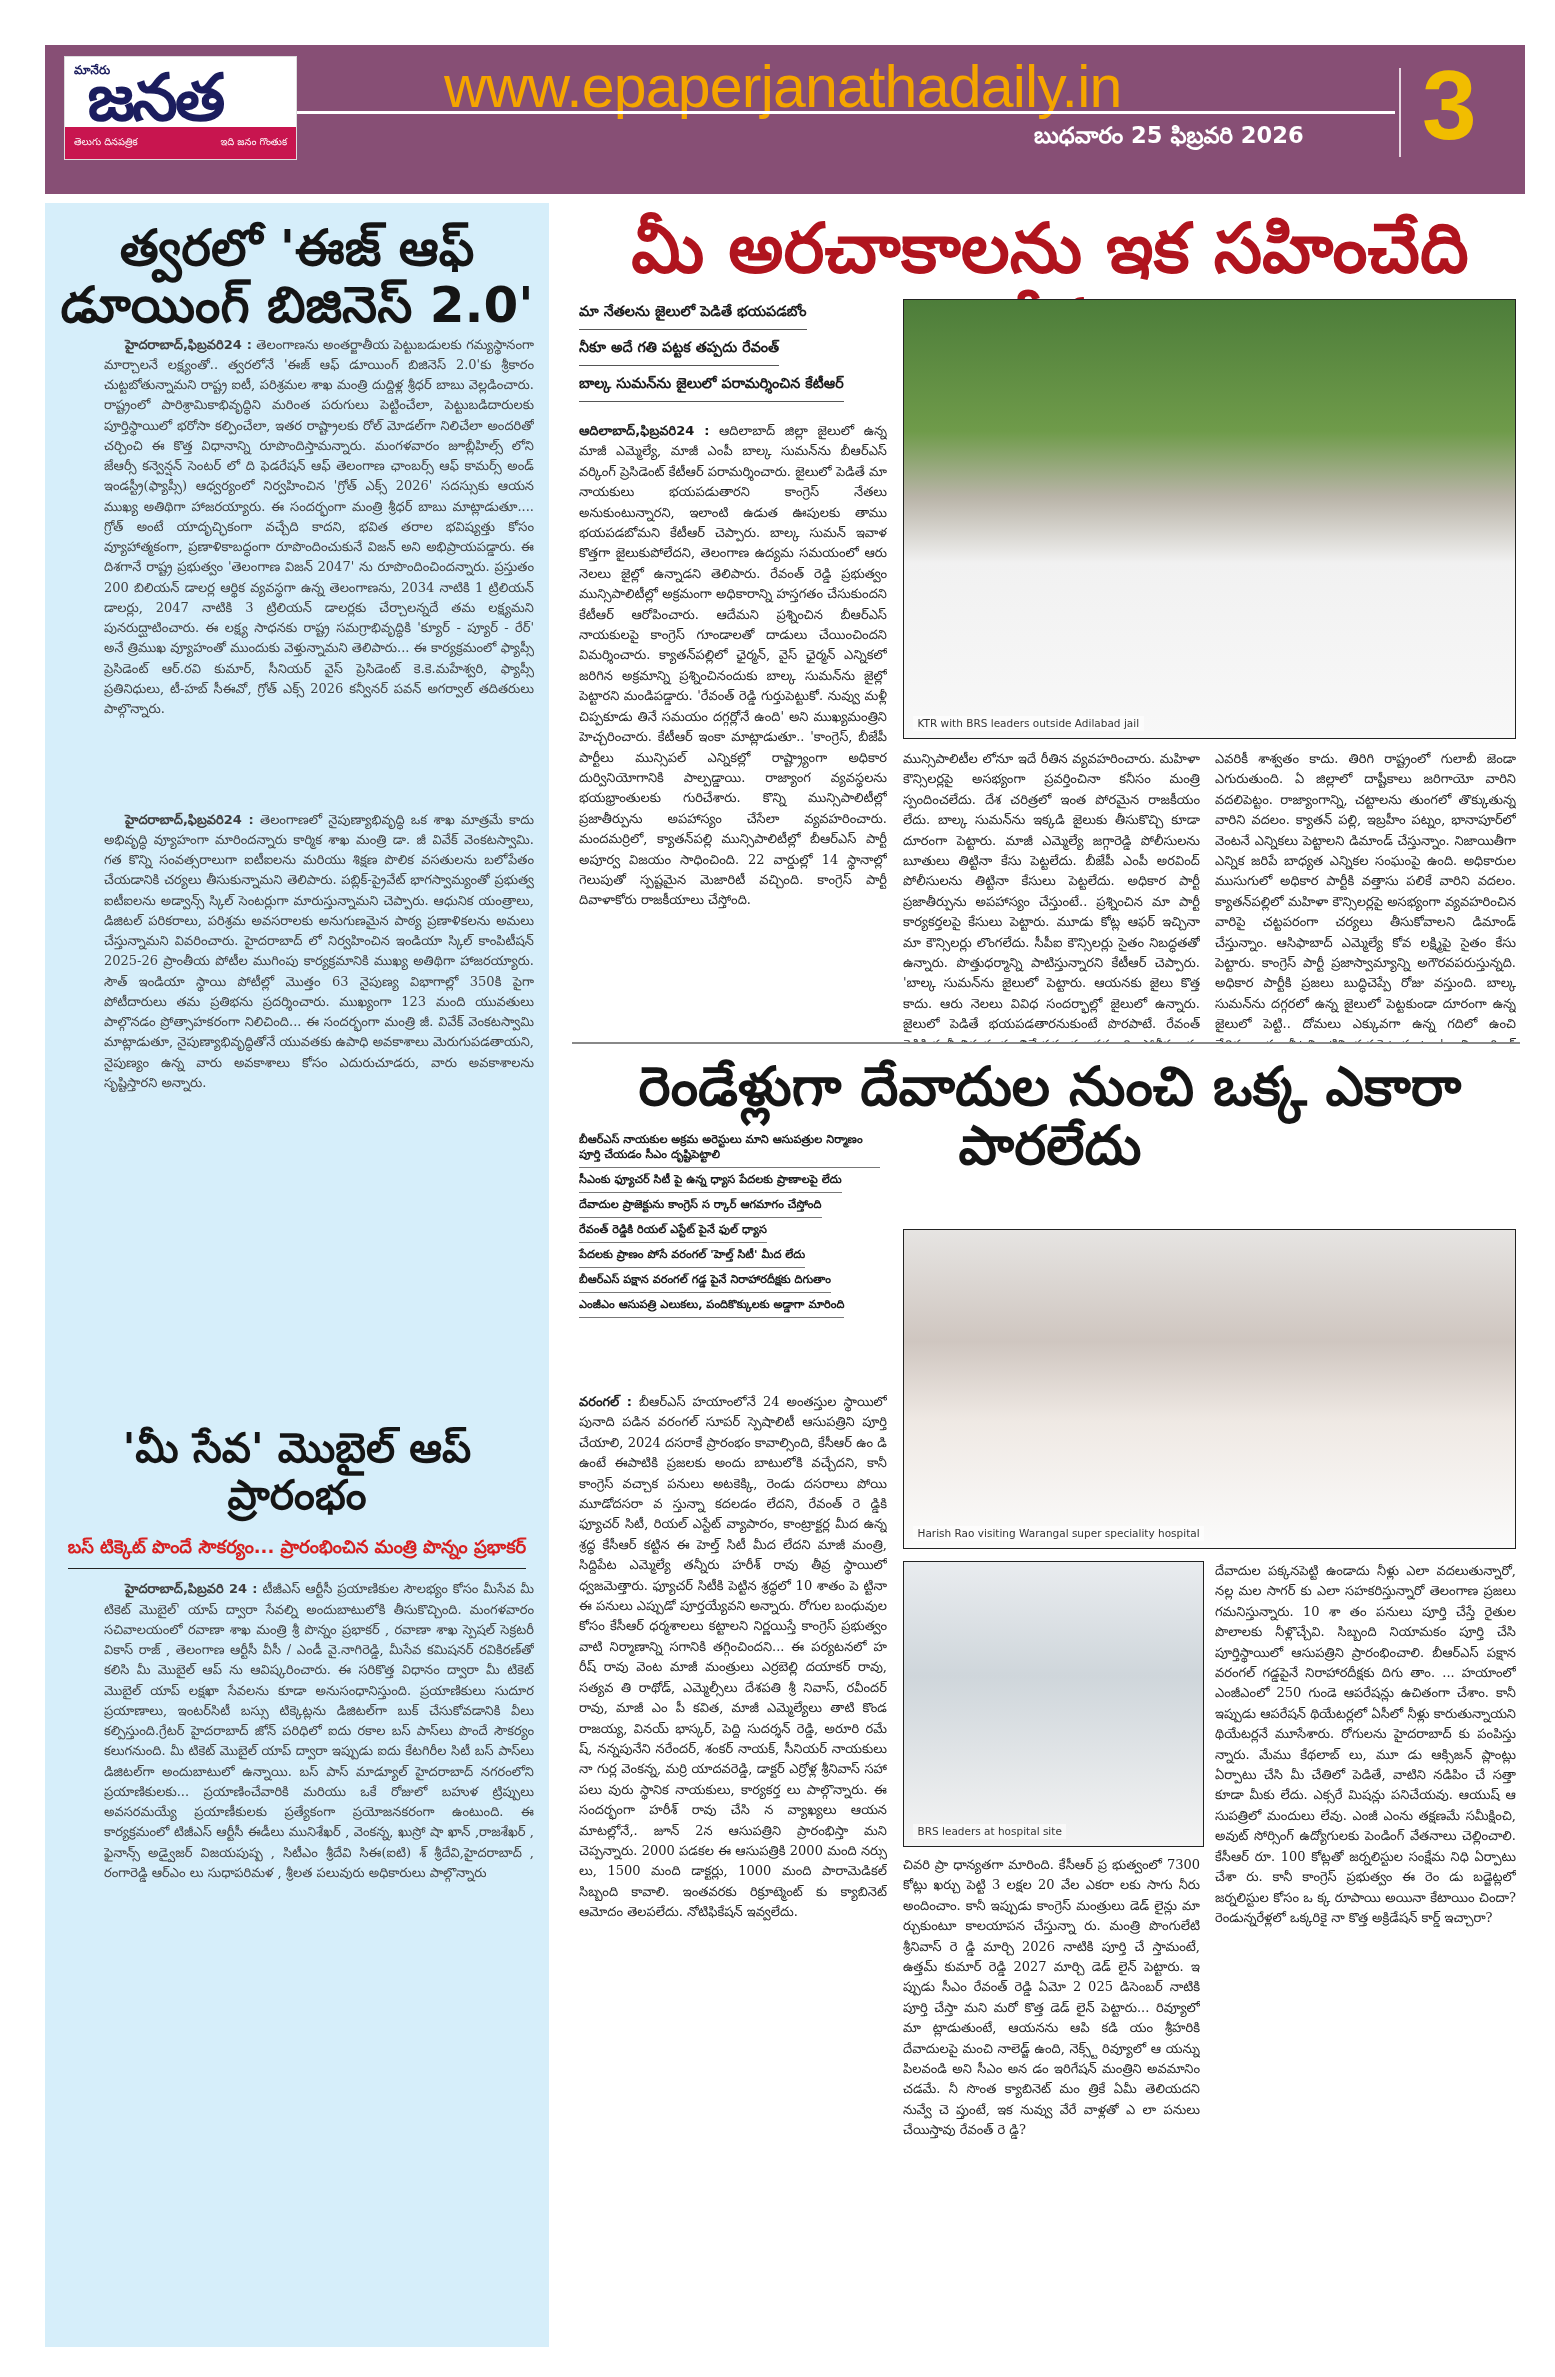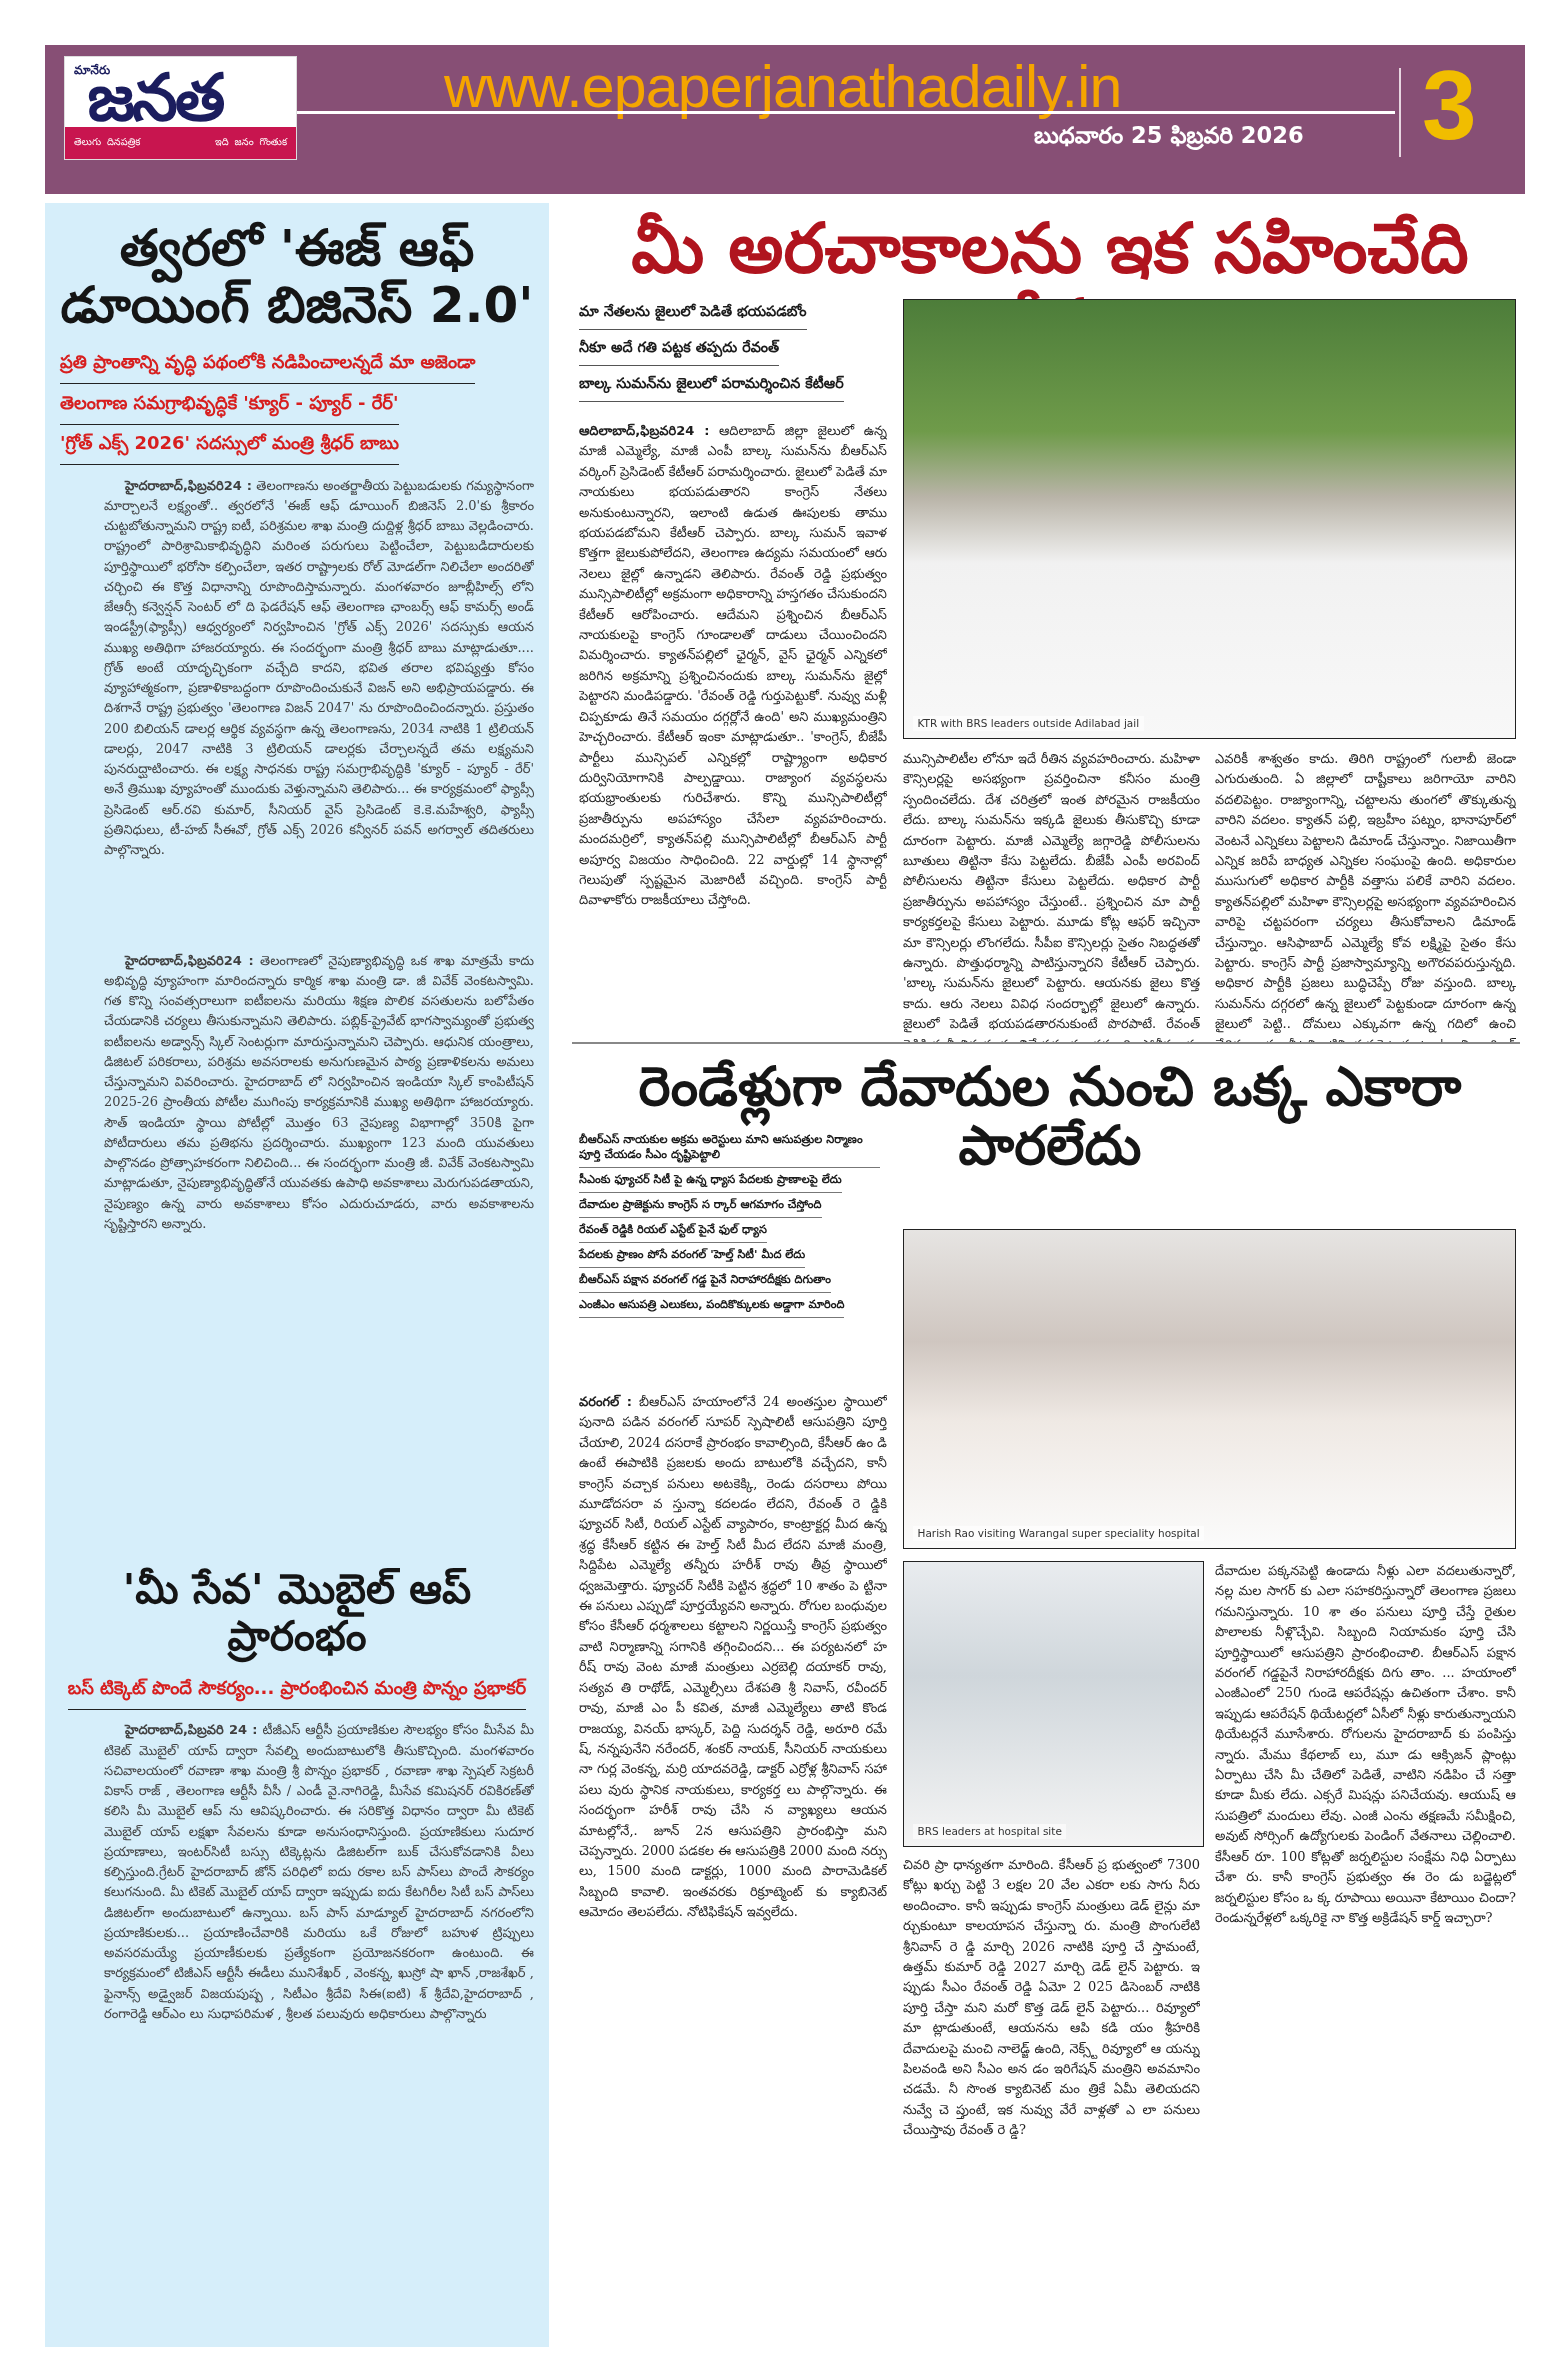--- a/index.html
+++ b/index.html
@@ -1,21 +1,21 @@
 <!DOCTYPE html>
 <html style="font-size:12px"><head>
 <meta charset="utf-8">
 <style>
   * { box-sizing: border-box; margin: 0; padding: 0; }
   body { width: 1555px; height: 2377px; background: #ffffff; font-family: "DejaVu Sans", sans-serif; color: #1a1a1a; position: relative; overflow: hidden; }
   .masthead { position: absolute; left: 45px; top: 45px; width: 1480px; height: 149px; background: #874f75; }
   .logo { position: absolute; left: 19px; top: 11.3px; width: 233px; height: 104px; background: #fff; border: 0.8px solid #ddd; }
   .logo .small { position: absolute; left: 9px; top: 6px; font-size: 12px; font-weight: bold; color: #1b1d5e; }
   .logo .big { position: absolute; left: 22.6px; top: 7.5px; font-size: 65px; font-weight: bold; color: #1b1d5e; line-height: 1; letter-spacing: -3px; }
-  .logo .band { position: absolute; left: 0; bottom: 0; width: 100%; height: 22.6px; background: #c8154f; display: flex; justify-content: space-between; align-items: center; padding: 16px 9px; color: #fff; font-size: 9.8px; font-family: Liberation Mono, monospace; }
+  .logo .band { position: absolute; left: 0; bottom: 0; width: 100%; height: 22.6px; background: #c8154f; display: flex; justify-content: space-between; align-items: center; padding: 16px 9px; color: #fff; font-size: 9.8px; }
   .site-url { position: absolute; left: 399px; top: 7.5px; font-family: "Liberation Sans", sans-serif; font-size: 59px; color: #f5a500; letter-spacing: -0.8px; }
   .header-rule { position: absolute; left: 252px; top: 66px; width: 1098px; height: 3px; background: #ffffff; }
   .header-vrule { position: absolute; left: 1354px; top: 22.6px; width: 1.5px; height: 89px; background: #e7d6e1; }
   .date { position: absolute; left: 989px; top: 77px; font-size: 22.6px; font-weight: bold; color: #fff; }
   .page-no { position: absolute; left: 1377px; top: 11.3px; font-family: "Liberation Sans", sans-serif; font-size: 98px; font-weight: bold; color: #f1bd00; line-height: 1; }
 
   .left-panel { position: absolute; left: 45px; top: 203px; width: 504px; height: 2144px; background: #d6eefa; padding: 13.5px 15px; }
   .hl-big { font-weight: bold; text-align: center; color: #151515; line-height: 1.15; }
   .sub-red { color: #d71f1f; font-size: 18px; font-weight: bold; padding: 6px 0; border-bottom: 1.5px solid #222; display: inline-block; margin-bottom: 1.5px; }
   .subs { display: flex; flex-direction: column; align-items: flex-start; margin: 10.5px 0 9px; }
@@ -50,25 +50,20 @@
   <div class="site-url">www.epaperjanathadaily.in</div>
   <div class="header-rule"></div>
   <div class="header-vrule"></div>
   <div class="date">బుధవారం 25 ఫిబ్రవరి 2026</div>
   <div class="page-no">3</div>
 </header>
 
 <aside class="left-panel">
   <section>
     <h2 class="hl-big" style="font-size:50px; margin-top:3px;">త్వరలో 'ఈజ్ ఆఫ్ డూయింగ్ బిజినెస్ 2.0'</h2>
-    <div class="subs">
-      <span class="sub-red">ప్రతి ప్రాంతాన్ని వృద్ధి పథంలోకి నడిపించాలన్నదే మా అజెండా</span>
-      <span class="sub-red">తెలంగాణ సమగ్రాభివృద్ధికే 'క్యూర్ - ప్యూర్ - రేర్'</span>
-      <span class="sub-red">'గ్రోత్ ఎక్స్ 2026' సదస్సులో మంత్రి శ్రీధర్ బాబు</span>
-    </div>
     <p class="body-text" style="height:466px; overflow:hidden;"><span class="dateline">హైదరాబాద్,ఫిబ్రవరి24 :</span> <span>తెలంగాణను అంతర్జాతీయ పెట్టుబడులకు గమ్యస్థానంగా మార్చాలనే లక్ష్యంతో.. త్వరలోనే 'ఈజ్ ఆఫ్ డూయింగ్ బిజినెస్ 2.0'కు శ్రీకారం చుట్టబోతున్నామని రాష్ట్ర ఐటీ, పరిశ్రమల శాఖ మంత్రి దుద్దిళ్ల శ్రీధర్ బాబు వెల్లడించారు. రాష్ట్రంలో పారిశ్రామికాభివృద్ధిని మరింత పరుగులు పెట్టించేలా, పెట్టుబడిదారులకు పూర్తిస్థాయిలో భరోసా కల్పించేలా, ఇతర రాష్ట్రాలకు రోల్ మోడల్‌గా నిలిచేలా అందరితో చర్చించి ఈ కొత్త విధానాన్ని రూపొందిస్తామన్నారు. మంగళవారం జూబ్లీహిల్స్ లోని జేఆర్సీ కన్వెన్షన్ సెంటర్ లో ది ఫెడరేషన్ ఆఫ్ తెలంగాణ ఛాంబర్స్ ఆఫ్ కామర్స్ అండ్ ఇండస్ట్రీ(ఫ్యాప్సీ) ఆధ్వర్యంలో నిర్వహించిన 'గ్రోత్ ఎక్స్ 2026' సదస్సుకు ఆయన ముఖ్య అతిథిగా హాజరయ్యారు. ఈ సందర్భంగా మంత్రి శ్రీధర్ బాబు మాట్లాడుతూ.... గ్రోత్ అంటే యాదృచ్ఛికంగా వచ్చేది కాదని, భవిత తరాల భవిష్యత్తు కోసం వ్యూహాత్మకంగా, ప్రణాళికాబద్ధంగా రూపొందించుకునే విజన్ అని అభిప్రాయపడ్డారు. ఈ దిశగానే రాష్ట్ర ప్రభుత్వం 'తెలంగాణ విజన్ 2047' ను రూపొందించిందన్నారు. ప్రస్తుతం 200 బిలియన్ డాలర్ల ఆర్థిక వ్యవస్థగా ఉన్న తెలంగాణను, 2034 నాటికి 1 ట్రిలియన్ డాలర్లు, 2047 నాటికి 3 ట్రిలియన్ డాలర్లకు చేర్చాలన్నదే తమ లక్ష్యమని పునరుద్ఘాటించారు. ఈ లక్ష్య సాధనకు రాష్ట్ర సమగ్రాభివృద్ధికి 'క్యూర్ - ప్యూర్ - రేర్' అనే త్రిముఖ వ్యూహంతో ముందుకు వెళ్తున్నామని తెలిపారు... ఈ కార్యక్రమంలో ఫ్యాప్సీ ప్రెసిడెంట్ ఆర్.రవి కుమార్, సీనియర్ వైస్ ప్రెసిడెంట్ కె.కె.మహేశ్వరి, ఫ్యాప్సీ ప్రతినిధులు, టీ-హబ్ సీఈవో, గ్రోత్ ఎక్స్ 2026 కన్వీనర్ పవన్ అగర్వాల్ తదితరులు పాల్గొన్నారు.</span></p>
   </section>
 
   <section style="margin-top:9px;">
     <p class="body-text" style="height:602px; overflow:hidden;"><span class="dateline">హైదరాబాద్,ఫిబ్రవరి24 :</span> <span>తెలంగాణలో నైపుణ్యాభివృద్ధి ఒక శాఖ మాత్రమే కాదు అభివృద్ధి వ్యూహంగా మారిందన్నారు కార్మిక శాఖ మంత్రి డా. జీ వివేక్ వెంకటస్వామి. గత కొన్ని సంవత్సరాలుగా ఐటీఐలను మరియు శిక్షణ పొలిక వసతులను బలోపేతం చేయడానికి చర్యలు తీసుకున్నామని తెలిపారు. పబ్లిక్-ప్రైవేట్ భాగస్వామ్యంతో ప్రభుత్వ ఐటీఐలను అడ్వాన్స్ స్కిల్ సెంటర్లుగా మారుస్తున్నామని చెప్పారు. ఆధునిక యంత్రాలు, డిజిటల్ పరికరాలు, పరిశ్రమ అవసరాలకు అనుగుణమైన పాఠ్య ప్రణాళికలను అమలు చేస్తున్నామని వివరించారు. హైదరాబాద్ లో నిర్వహించిన ఇండియా స్కిల్ కాంపిటీషన్ 2025-26 ప్రాంతీయ పోటీల ముగింపు కార్యక్రమానికి ముఖ్య అతిథిగా హాజరయ్యారు. సౌత్ ఇండియా స్థాయి పోటీల్లో మొత్తం 63 నైపుణ్య విభాగాల్లో 350కి పైగా పోటీదారులు తమ ప్రతిభను ప్రదర్శించారు. ముఖ్యంగా 123 మంది యువతులు పాల్గొనడం ప్రోత్సాహకరంగా నిలిచింది... ఈ సందర్భంగా మంత్రి జీ. వివేక్ వెంకటస్వామి మాట్లాడుతూ, నైపుణ్యాభివృద్ధితోనే యువతకు ఉపాధి అవకాశాలు మెరుగుపడతాయని, నైపుణ్యం ఉన్న వారు అవకాశాలు కోసం ఎదురుచూడరు, వారు అవకాశాలను సృష్టిస్తారని అన్నారు.</span></p>
   </section>
 
   <section style="margin-top:13.5px;">
     <h2 class="hl-big" style="font-size:41px;">'మీ సేవ' మొబైల్ ఆప్ ప్రారంభం</h2>
     <div class="subs" style="align-items:center;">

